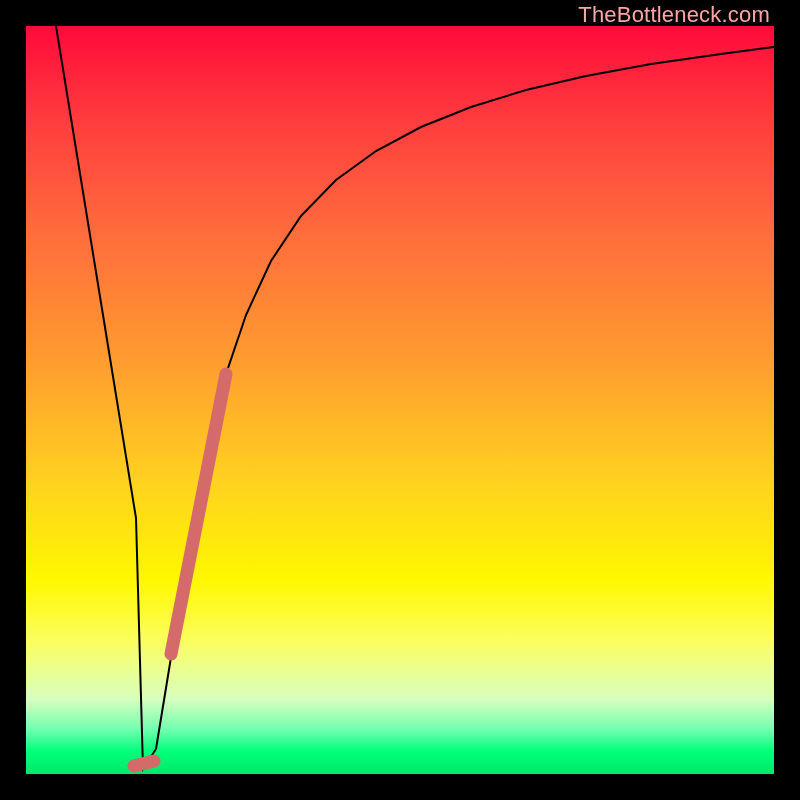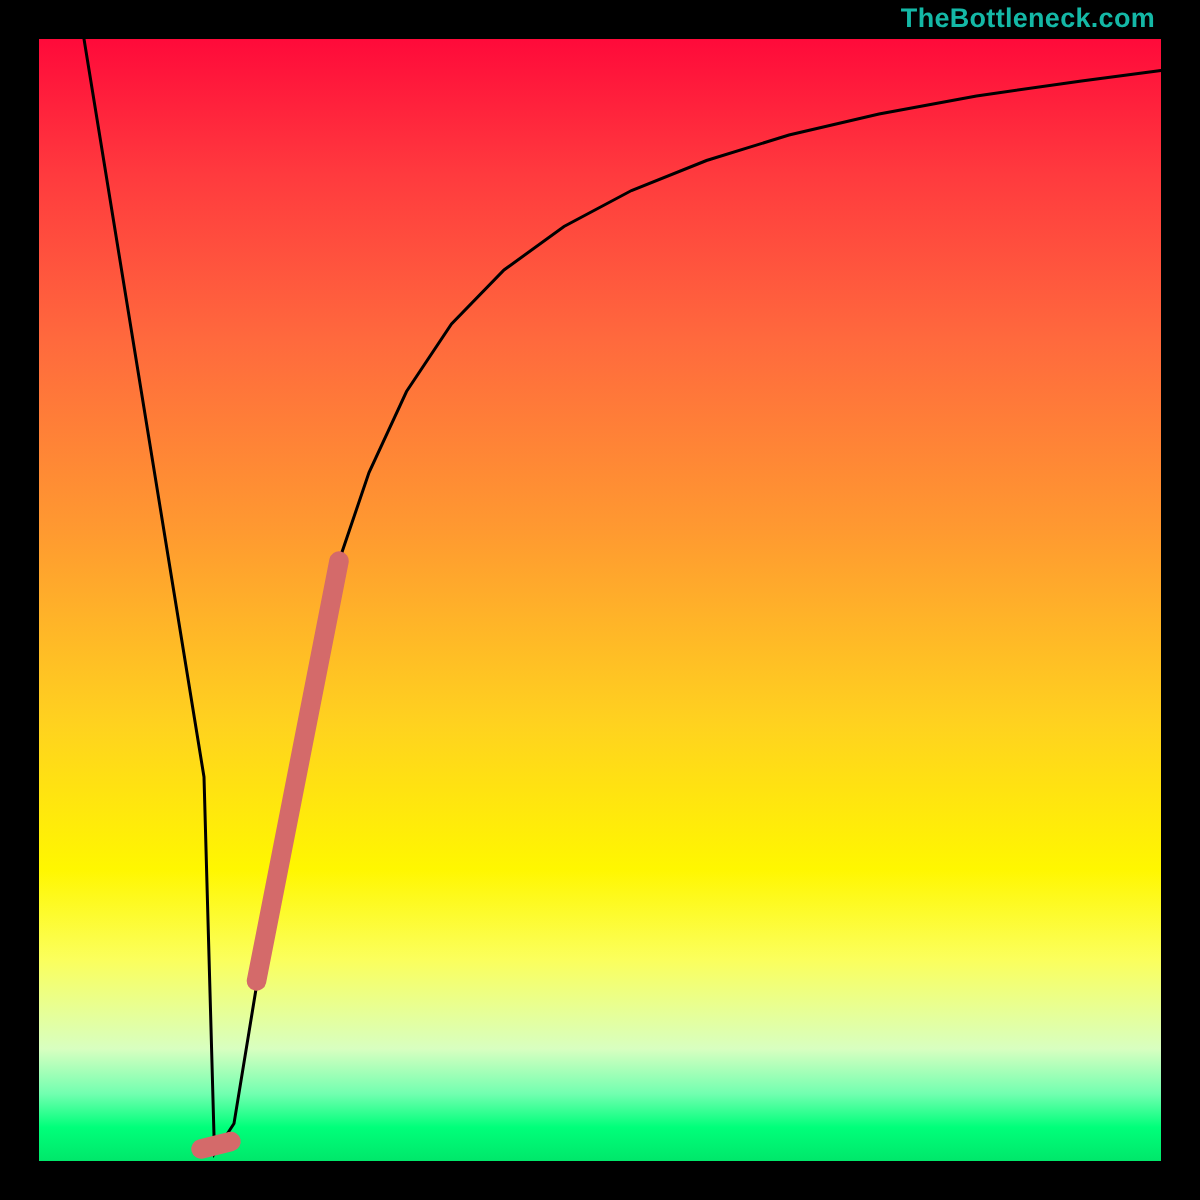--- a/index.html
+++ b/index.html
@@ -29,23 +29,23 @@
       #d8ffc0 90%,
       #72ffb0 94%,
       #00ff7a 97%,
       #00e76a 100%
     );
   }
   .watermark {
     position: absolute;
     top: 2px;
     right: 30px;
-    color: #14b8a6;
-    font-size: 18px;
-    font-weight: 700;
+    color: #fca5a5;
+    font-size: 22px;
+    font-weight: 400;
     letter-spacing: 0.2px;
     user-select: none;
   }
   svg.plot {
     position: absolute;
     left: 26px;
     top: 26px;
     width: 748px;
     height: 748px;
     overflow: visible;

